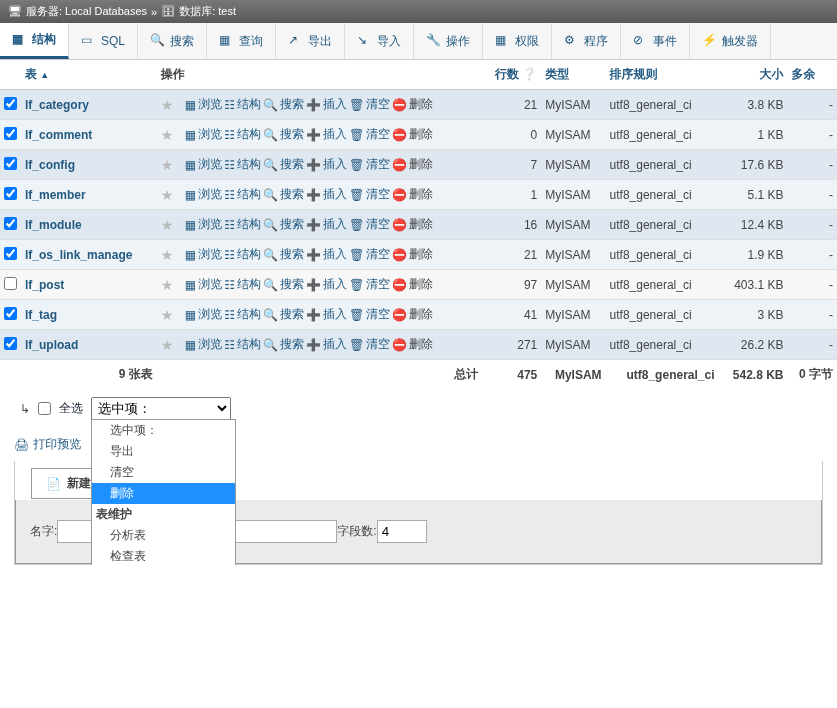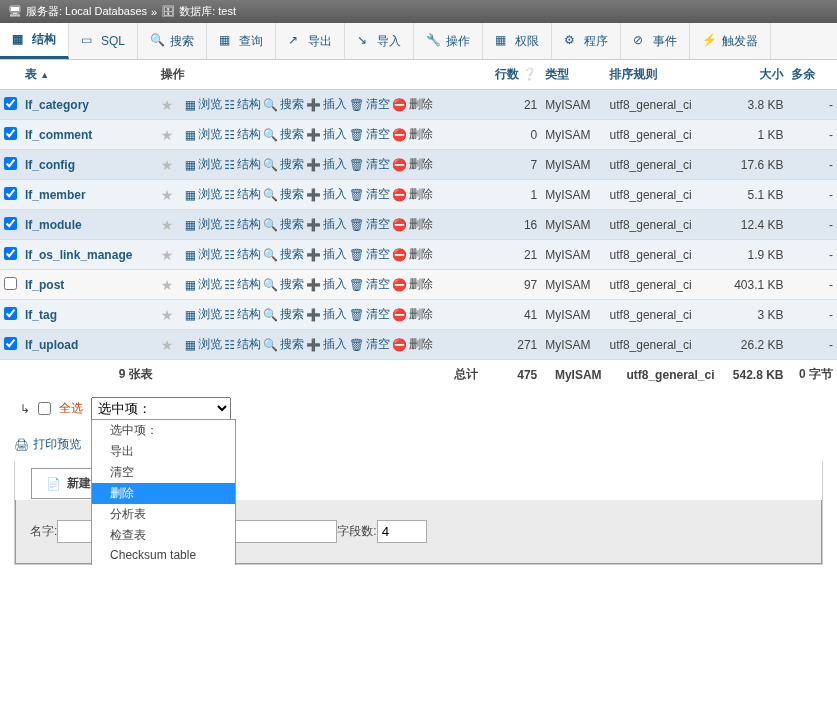--- a/index.html
+++ b/index.html
@@ -19,21 +19,21 @@
 tr.datarow.even td { background: #eef3f8; }
 tr.datarow.unchecked td { background: #f7f7f7; }
 tr.total td { padding: 6px 4px; font-weight: bold; text-align: right; }
 .tname { color: #235a81; font-weight: bold; cursor: pointer; }
 .actions { display: flex; gap: 2px; align-items: center; flex-wrap: nowrap; }
 .act { display: flex; align-items: center; gap: 2px; color: #235a81; cursor: pointer; white-space: nowrap; }
 .act.delete { color: #444; }
 .icon { display: inline-block; width: 14px; height: 14px; }
 .star { color: #bbb; font-size: 14px; }
 .checkall-bar { padding: 8px 20px; display: flex; align-items: center; gap: 8px; }
-.checkall-link { color: #c2410c; cursor: pointer; }
+.checkall-link { color: #0f172a; cursor: pointer; }
 select.withselected { width: 140px; padding: 2px; }
 .dropdown-wrap { position: relative; display: inline-block; }
 .dropdown-menu { position: absolute; top: 22px; left: 0; width: 145px; background: #fff; border: 1px solid #999; z-index: 10; font-size: 12px; }
 .dropdown-menu .optgroup-label { padding: 2px 4px; font-weight: bold; }
 .dropdown-menu .opt { padding: 2px 4px 2px 18px; cursor: pointer; }
 .dropdown-menu .opt.highlighted { background: #1e90ff; color: #fff; }
 .print-area { padding: 8px 14px; display: flex; gap: 14px; }
 .print-area a { color: #235a81; cursor: pointer; display: flex; align-items: center; gap: 4px; }
 .create-box { margin: 0 14px; border: 1px solid #ccc; border-top: none; }
 .create-header { background: #fff; border: 1px solid #999; display: inline-flex; align-items: center; gap: 6px; padding: 6px 14px; margin: 8px 0 0 16px; font-weight: bold; position: relative; top: -1px; }
@@ -316,20 +316,21 @@
   <span class="checkall-link">全选</span>
   <span class="dropdown-wrap">
     <select class="withselected">
       <option>选中项：</option>
     </select>
     <div class="dropdown-menu" id="dropdown-menu">
         <div class="opt">选中项：</div>
         <div class="opt">导出</div>
         <div class="opt">清空</div>
         <div class="opt highlighted">删除</div>
+        <div class="optgroup-label">表维护</div>
         <div class="opt">分析表</div>
         <div class="opt">检查表</div>
         <div class="opt">Checksum table</div>
         <div class="opt">优化表</div>
         <div class="opt">修复表</div>
         <div class="optgroup-label">Prefix</div>
         <div class="opt">添加表前缀</div>
         <div class="opt">修改表前缀</div>
       </div>
   </span>

